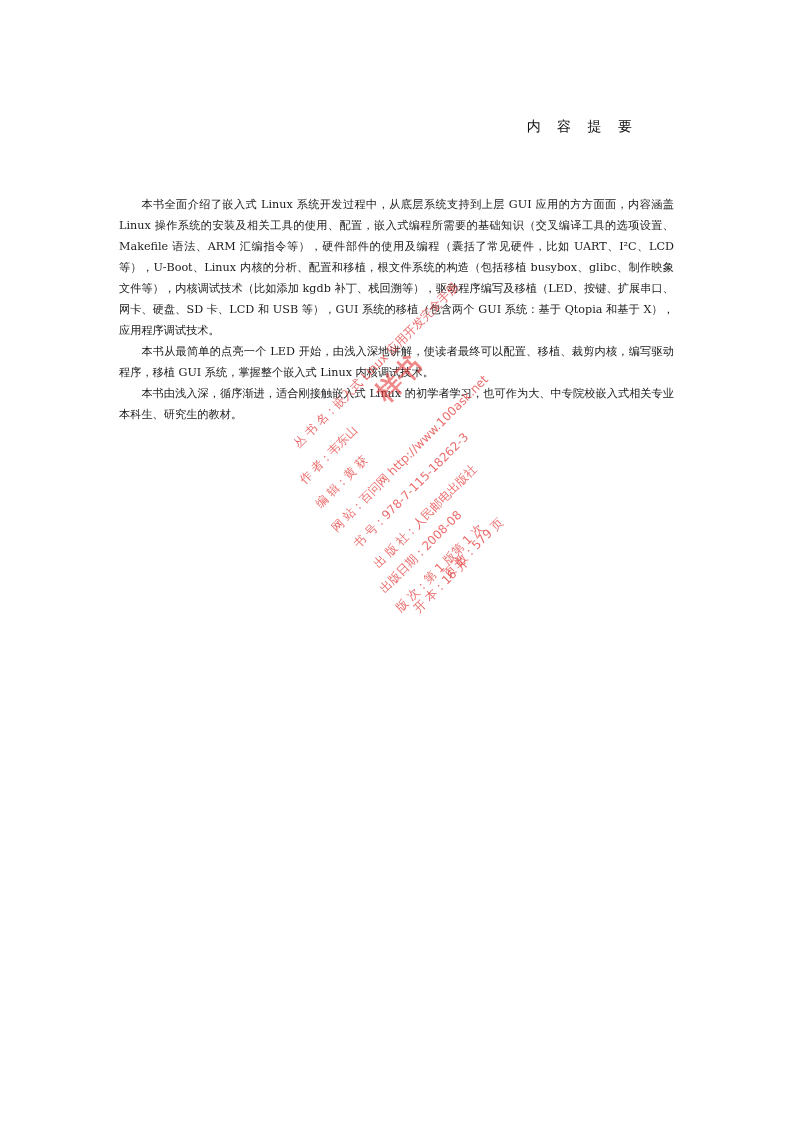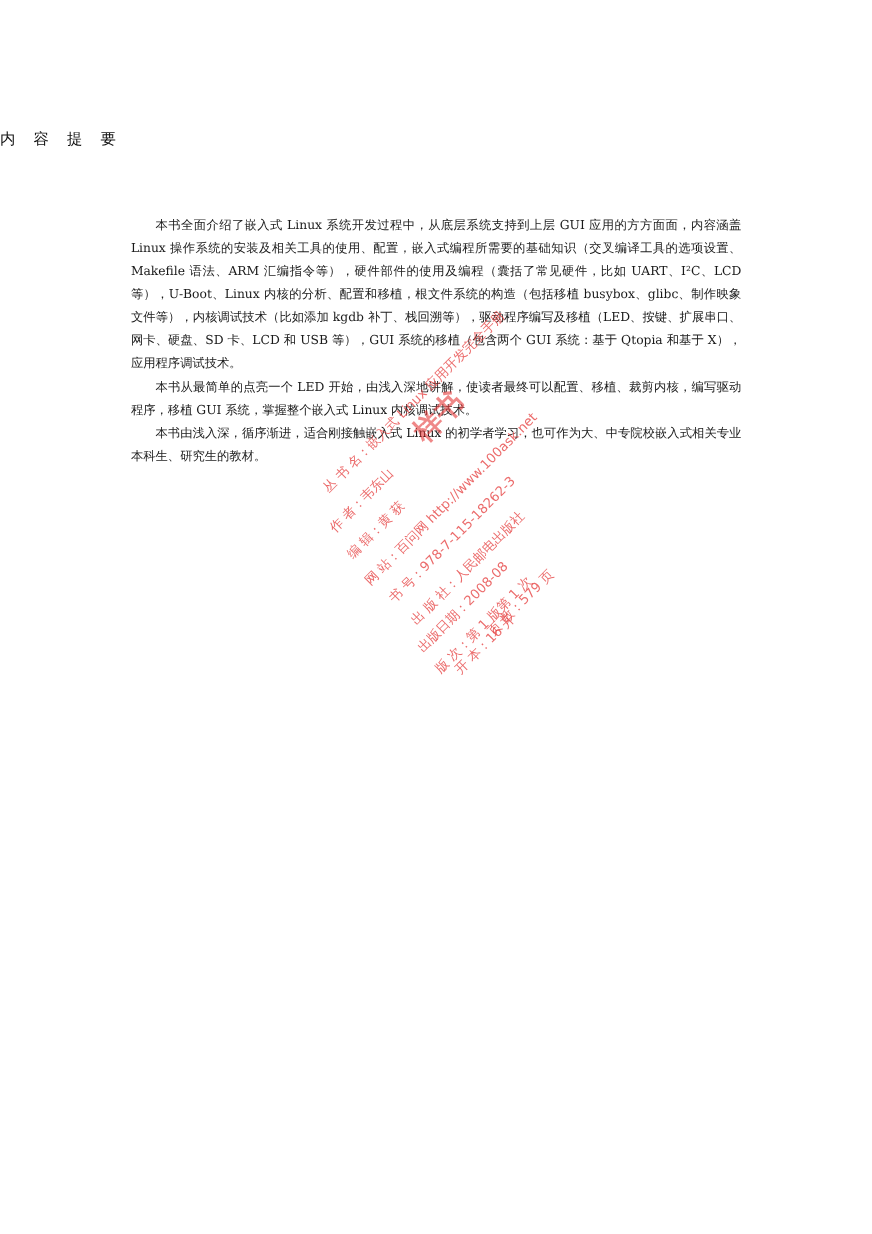--- a/index.html
+++ b/index.html
@@ -1,19 +1,19 @@
 <!DOCTYPE html>
 <html><head>
 <meta charset="utf-8">
 <style>
   html, body { margin: 0; padding: 0; background: #ffffff; }
   body { width: 793px; height: 1122px; position: relative; overflow: hidden;
          font-family: "DejaVu Serif", "Liberation Serif", serif; color: #111; }
   .page { position: absolute; left: 0; top: 0; width: 793px; height: 1122px; }
-  .title { position: absolute; top: 118px; left: 0; width: 638px; text-align: left;
+  .title { position: absolute; top: 118px; left: 0; width: 638px; text-align: right;
            font-family: "DejaVu Sans", "Liberation Sans", sans-serif;
            font-size: 14px; letter-spacing: 6px; color: #111; }
   .body-text { position: absolute; top: 158px; left: 119px; width: 555px;
                font-size: 11.2px; line-height: 21px; text-align: justify; color: #1a1a1a; margin-top: 36px; }
   .body-text p { margin: 0; text-indent: 2em; }
   .wm { position: absolute; color: #e53a3a; opacity: 0.75;
         font-family: "DejaVu Sans", "Liberation Sans", sans-serif;
         transform-origin: 0 0; white-space: nowrap; }
   .wm-line { font-size: 12px; transform: rotate(-45deg); }
   .wm-stamp { font-size: 26px; font-weight: bold; opacity: 0.6; transform: rotate(-45deg); }

